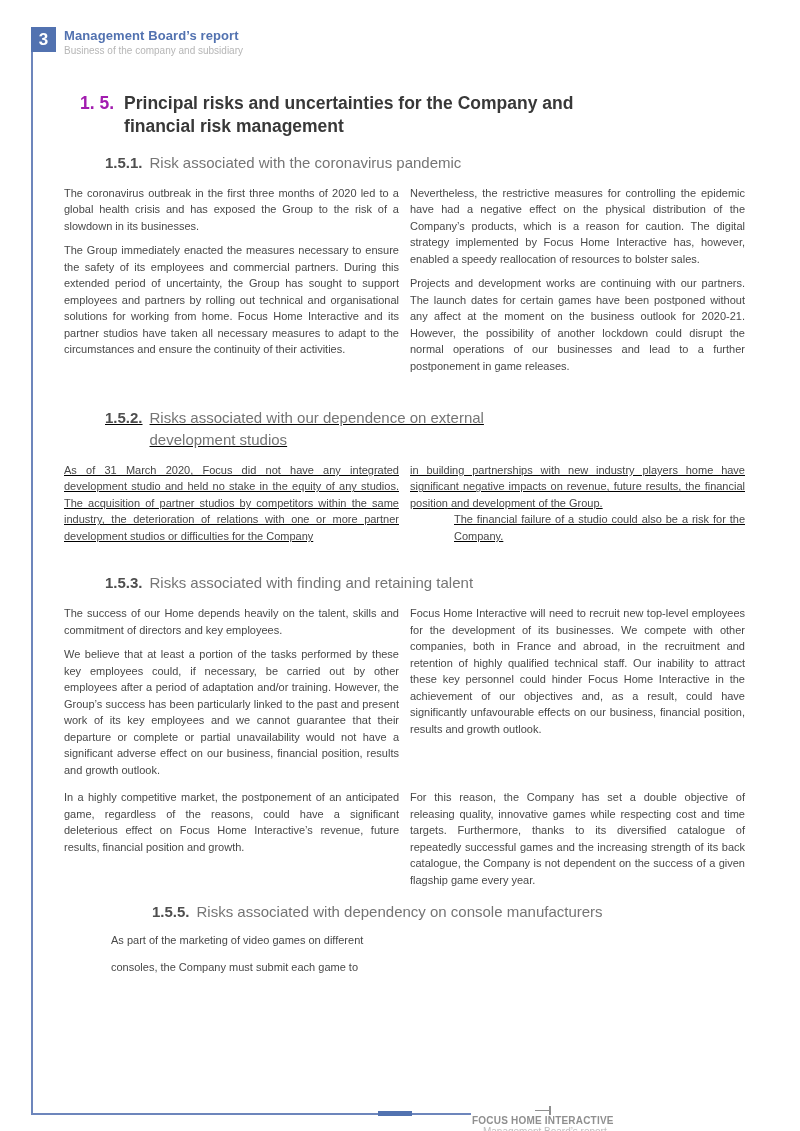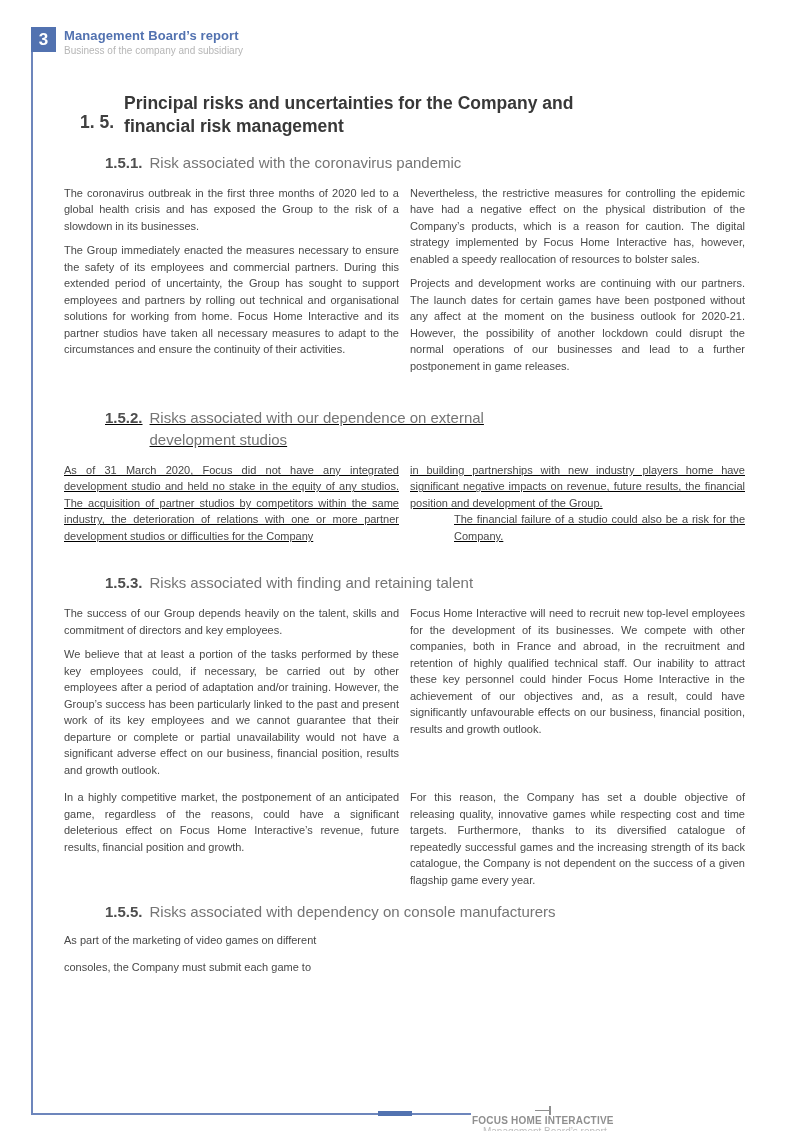--- a/index.html
+++ b/index.html
@@ -20,38 +20,38 @@
     background:#5272b0; color:#fff; font-weight:700; font-size:17px;
     display:flex; align-items:center; justify-content:center;
   }
   .header-text { position:absolute; left:64px; top:28px; }
   .header-title { font-size:13px; font-weight:700; color:#5272b0; letter-spacing:.1px; }
   .header-subtitle { font-size:10px; color:#b6b6b6; margin-top:2px; }
 
   
   main { position:absolute; left:64px; top:92px; width:681px; }
   h1 { display:flex; font-size:17.5px; line-height:1.32; color:#383838; font-weight:700; padding-left:16px; }
-  .h1-num { color:#404040; margin-right:10px; white-space:nowrap;margin-top:19px; }
+  .h1-num { color:#a21caf; margin-right:10px; white-space:nowrap; }
   .h1-title { max-width:460px; }
 
   h2 { display:flex; font-size:15px; font-weight:400; line-height:1.45; padding-left:41px; }
   .sec-num { font-weight:700; color:#4e4e4e; margin-right:7px; white-space:nowrap; }
   .sec-title { color:#757575; }
   .sec-1 .sec-title { max-width:380px; }
 
   .cols { display:flex; gap:11px; margin-top:11px; }
   .col { flex:1; font-size:11px; line-height:1.5; color:#484848; text-align:justify; }
   .col p + p { margin-top:8px; }
   .col.tight p + p { margin-top:0;margin-left:44px; }
 
   .sec-0 { margin-top:14px; }
   .sec-1 { margin-top:33px;text-decoration:underline; }
   .sec-2 { margin-top:28px; }
   .sec-3 { margin-top:10px; }
-  .sec-4 { margin-top:13px; }
+  .sec-4 { margin-top:13px;margin-left:47px; }
   .sec-4 .cols { margin-top:9px;flex-direction:column; }
 
   
   .footer-hline { position:absolute; left:31px; top:1113px; width:440px; height:1.5px; background:#6d86bc; }
   .footer-thick { position:absolute; left:378px; top:1111px; width:34px; height:5px; background:#5272b0; }
   .footer-pagenum {
     position:absolute; left:370px; top:1145px; width:50px; text-align:right;
     font-size:10px; font-weight:700; color:#3e5fa8;
   }
   .footer-right {
@@ -118,21 +118,21 @@
       </div>
     </section>
 
     <section class="sec-2">
       <h2>
         <span class="sec-num">1.5.3.</span>
         <span class="sec-title">Risks associated with finding and retaining talent</span>
       </h2>
       <div class="cols">
         <div class="col">
-          <p>The success of our Group depends heavily on the talent, skills and commitment of directors and key employees.</p>
+          <p>The success of our Home depends heavily on the talent, skills and commitment of directors and key employees.</p>
           <p>We believe that at least a portion of the tasks performed by these key employees could, if necessary, be carried out by other employees after a period of adaptation and/or training. However, the Group’s success has been particularly linked to the past and present work of its key employees and we cannot guarantee that their departure or complete or partial unavailability would not have a significant adverse effect on our business, financial position, results and growth outlook.</p>
         </div>
         <div class="col">
           <p>Focus Home Interactive will need to recruit new top-level employees for the development of its businesses. We compete with other companies, both in France and abroad, in the recruitment and retention of highly qualified technical staff. Our inability to attract these key personnel could hinder Focus Home Interactive in the achievement of our objectives and, as a result, could have significantly unfavourable effects on our business, financial position, results and growth outlook.</p>
         </div>
       </div>
     </section>
 
     <section class="sec-3">
       <div class="cols">

